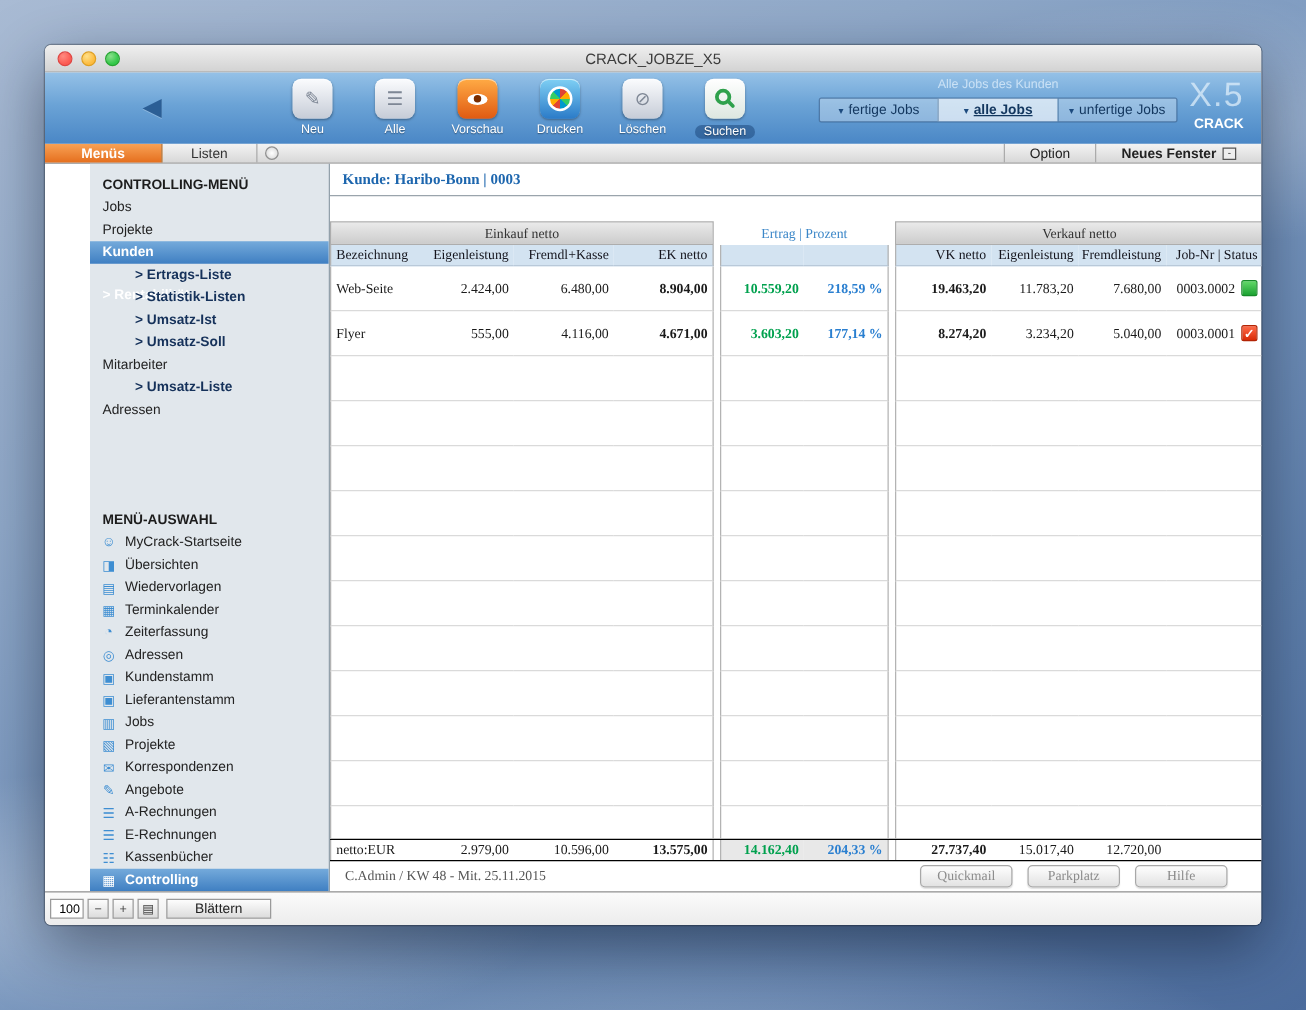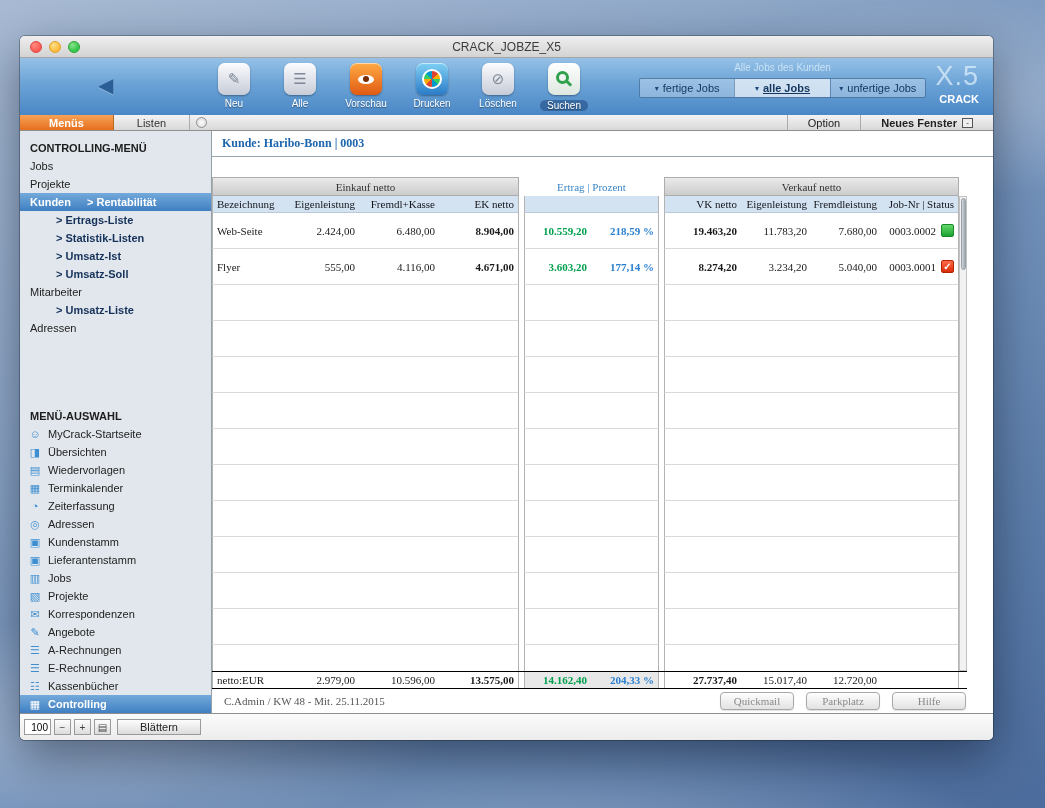--- a/index.html
+++ b/index.html
@@ -8,21 +8,21 @@
 
   .desktop { position:absolute; inset:0;
     background:
       radial-gradient(ellipse 520px 170px at 10% 90%, rgba(255,255,255,.34), transparent 65%),
       radial-gradient(ellipse 440px 150px at 92% 12%, rgba(255,255,255,.26), transparent 65%),
       radial-gradient(ellipse 640px 220px at 55% 108%, rgba(235,243,255,.30), transparent 70%),
       radial-gradient(ellipse 300px 110px at 30% 40%, rgba(255,255,255,.12), transparent 70%),
       linear-gradient(150deg,#a9bbd4 0%,#90a9c9 30%,#7392bb 55%,#5f80ac 75%,#4c6c9d 100%);
   }
 
-  .window { position:absolute; left:20px; top:36px; width:973px; height:704px;
+  .window { position:absolute; left:36px; top:36px; width:973px; height:704px;
     border-radius:5px; overflow:hidden; background:#fff;
     box-shadow:0 18px 50px rgba(8,18,38,.5), 0 0 0 1px rgba(0,0,0,.28);
     display:flex; flex-direction:column; }
 
   
   .titlebar { flex:0 0 22px; background:linear-gradient(#efefef,#d3d3d3);
     border-bottom:1px solid #a6a6a6; position:relative;
     display:flex; align-items:center; justify-content:center; }
   .wtitle { font-size:12px; color:#3c3c3c; }
   .traffic { position:absolute; left:10px; top:5px; display:flex; gap:7px; }
@@ -83,29 +83,29 @@
   .tabcircle { width:11px; height:11px; border-radius:50%; border:1px solid #909090;
     background:radial-gradient(#ffffff,#d3d3d3); align-self:center; margin-left:6px; }
   .tabspacer { flex:1; }
   .tabright { display:flex; align-items:center; justify-content:center; padding:0 20px;
     border-left:1px solid #ababab; color:#222; cursor:default; }
   .tabright.bold { font-weight:bold; gap:5px; }
   .minibox { width:11px; height:10px; border:1px solid #555; font-size:8px; line-height:8px;
     text-align:center; font-weight:normal; color:#333; background:#eee; }
 
   
-  .content { flex:1; display:flex; min-height:0; }
+  .content { flex:1; display:flex; min-height:0;padding-left:36px; }
 
   .sidebar { flex:0 0 192px; background:#e1e7ec; border-right:1px solid #93a1ab;
     font-size:11px; padding-top:8px; overflow:hidden; }
   .sheader { font-weight:bold; color:#1c1c1c; padding-left:10px; height:18px; line-height:18px; }
   .sheader.s2 { margin-top:70px; }
   .citem { height:18px; line-height:18px; padding-left:10px; color:#222; cursor:default; }
   .citem.subitem { padding-left:36px; font-weight:bold; color:#15315a; }
-  .citem.selrow { background:linear-gradient(#74aadb,#3f7fc2); display:flex; gap:16px; }
+  .citem.selrow { background:linear-gradient(#74aadb,#3f7fc2); display:flex; gap:16px;flex-direction:column; }
   .citem.selrow .cmain { font-weight:bold; color:#fff; }
   .citem.selrow .csub { font-weight:bold; color:#fff; }
   .mitem { height:18px; display:flex; align-items:center; padding-left:8px; gap:6px;
     color:#222; cursor:default; }
   .micon { width:14px; text-align:center; color:#3e8ed2; font-size:11px; }
   .mitem.msel { background:linear-gradient(#74aadb,#3f7fc2); color:#fff; font-weight:bold; }
   .mitem.msel .micon { color:#fff; }
 
   .main { flex:1; background:#fff; display:flex; flex-direction:column; min-width:0;font-family:Liberation Serif, serif; }
   .kunde { flex:0 0 25px; line-height:25px; padding-left:10px; color:#1d66ae;

